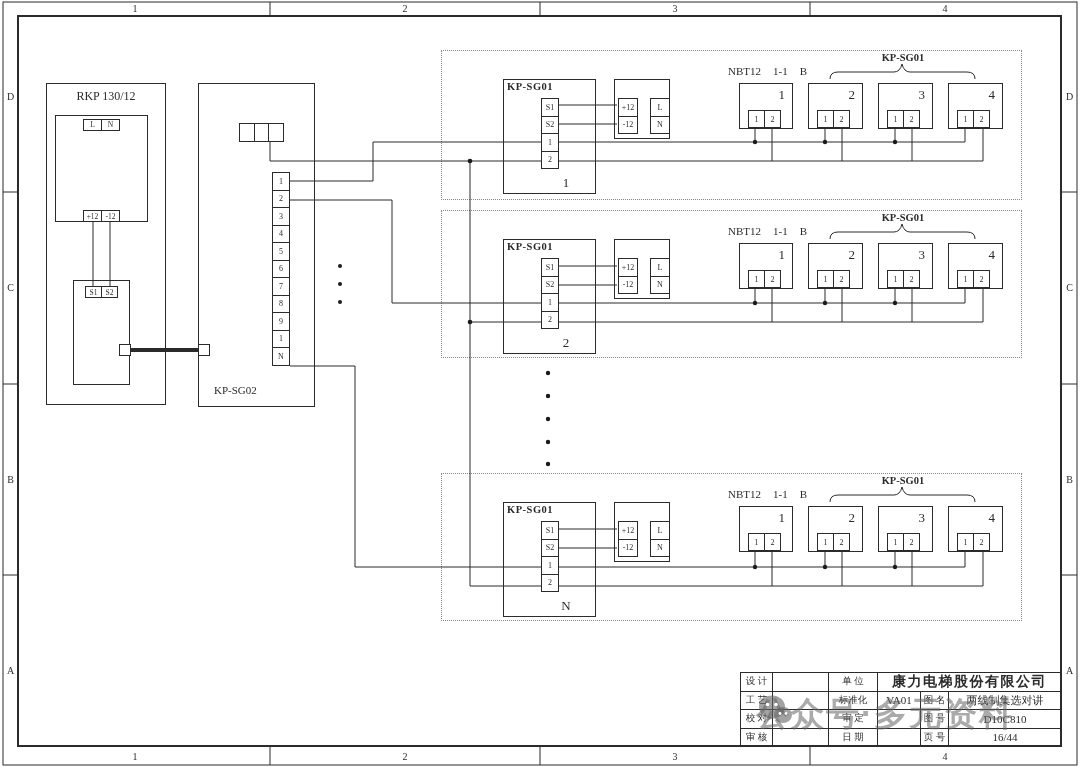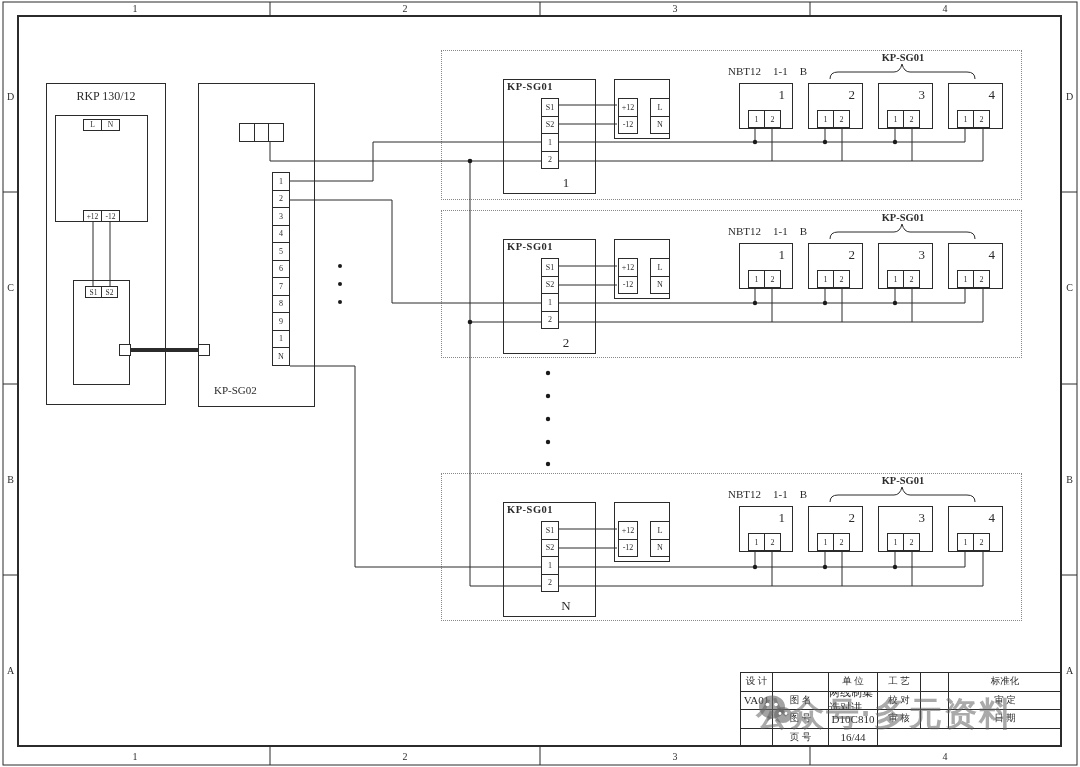--- a/index.html
+++ b/index.html
@@ -336,20 +336,21 @@
         <div class="c">1</div>
         <div class="c">2</div>
       </div>
     </div>
   </div>
 
   <div id="tblock">
     <div>设 计</div>
     <div></div>
     <div>单 位</div>
+    <div class="company">康力电梯股份有限公司</div>
     <div>工 艺</div>
     <div></div>
     <div>标准化</div>
     <div class="val">VA01</div>
     <div>图 名</div>
     <div class="val">两线制集选对讲</div>
     <div>校 对</div>
     <div></div>
     <div>审 定</div>
     <div></div>

